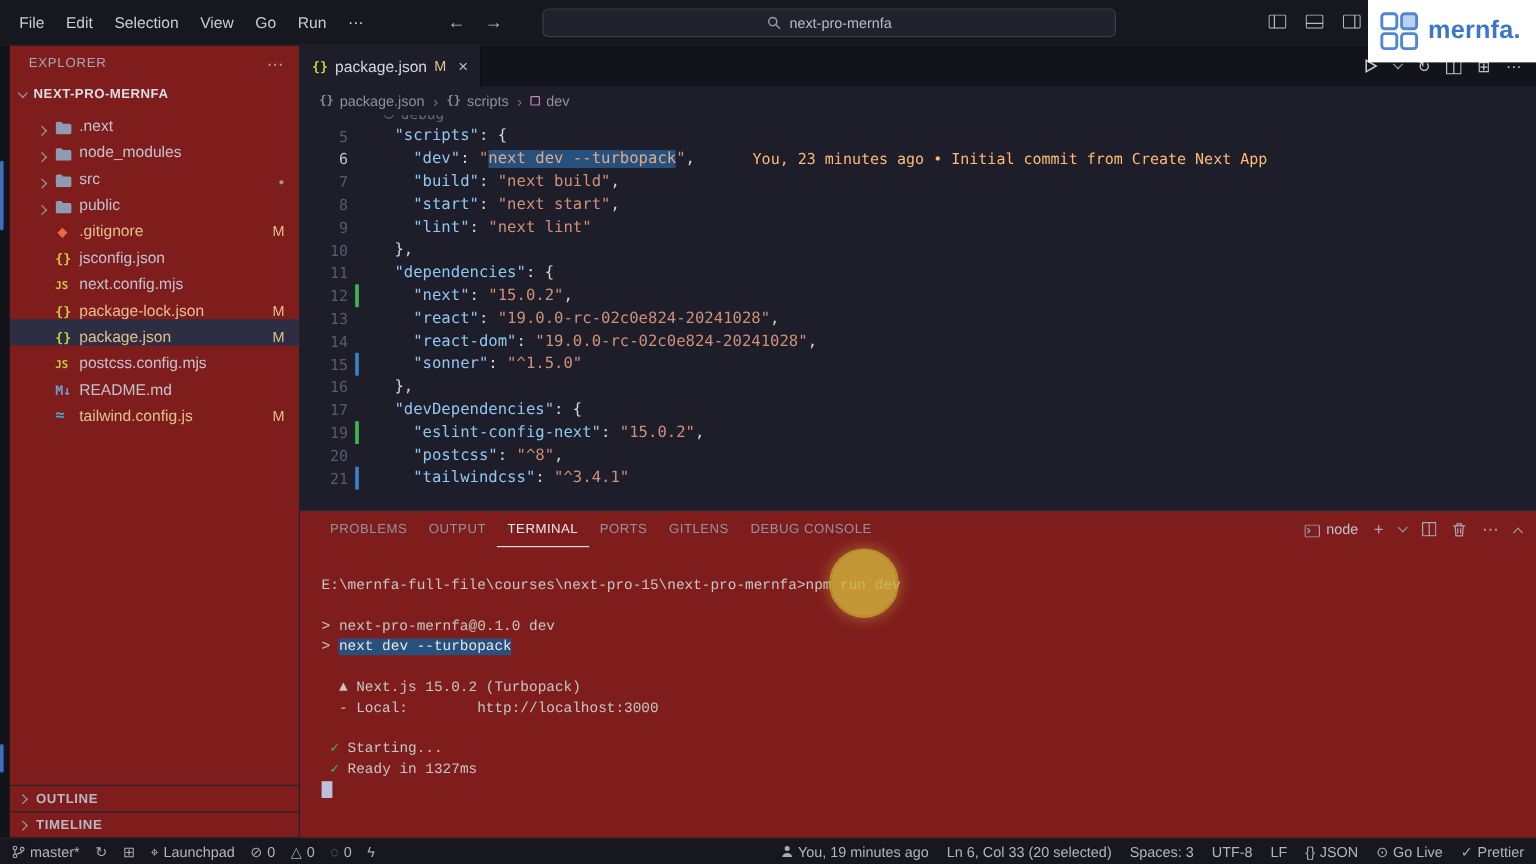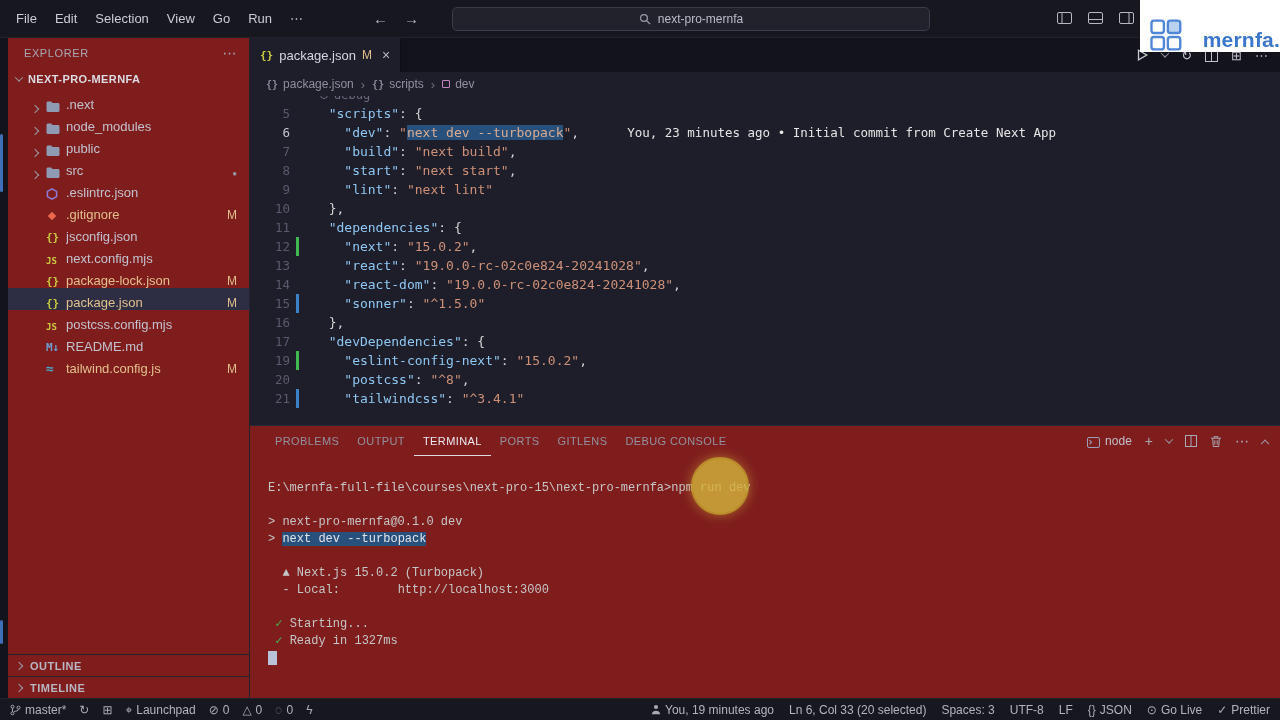--- a/index.html
+++ b/index.html
@@ -64,21 +64,21 @@
   .codelens{position:absolute;top:-8px;left:70px;color:#6a6a7e;font-size:12px;font-family:"DejaVu Sans Mono",monospace;display:flex;align-items:center;gap:6px}
   .cl-ic{width:8px;height:8px;border:1px solid #6a6a7e;border-radius:50%;display:inline-block}
   .code-line{display:flex;align-items:center;height:19px;font-family:"DejaVu Sans Mono",monospace;font-size:13px;white-space:pre}
   .lnum{width:40px;text-align:right;color:#5a5a6e;flex:none;font-size:12.5px}
   .code-line.active .lnum{color:#c2c2d0}
   .gutterbar{width:3px;height:19px;margin-left:6px;flex:none}
   .g-add{background:#3fb950}.g-mod{background:#3b82c6}
   .ltext{margin-left:14px}
   .tk-p{color:#d4d4d4}.tk-k{color:#8fc7f2}.tk-s{color:#ce9178}
   .tk-ssel{color:#dcab8e;background:#28507c}
-  .blame{margin-left:48px;color:#e5e5e5;font-size:12.5px;white-space:pre}
+  .blame{margin-left:48px;color:#fdba74;font-size:12.5px;white-space:pre}
 
   
   .panel{height:273px;flex:none;background:#7f1d1d;border-top:1px solid #2b2b38;display:flex;flex-direction:column;position:relative}
   .panel-tabs{height:30px;flex:none;display:flex;align-items:center;padding-left:16px}
   .ptab{padding:0 9px;height:30px;display:flex;align-items:center;font-size:11px;letter-spacing:.4px;color:#9292a0;cursor:default}
   .ptab.active{color:#eaeaf0;border-bottom:1px solid #dcdce2}
   .panel-actions{position:absolute;right:12px;top:0;height:30px;display:flex;align-items:center;gap:13px;color:#a8a8b6;font-size:14px}
   .pa{display:flex;align-items:flex-end;gap:5px}
   .pa-label{font-size:12px;color:#c0c0cc}
   .term{flex:1;min-height:0;padding:24px 0 0 18px;font-family:Liberation Mono, monospace;font-size:12px;line-height:17px;color:#c6c6c6;white-space:pre;position:relative}
@@ -92,21 +92,21 @@
 
   
   .statusbar{height:22px;flex:none;background:#17171f;border-top:1px solid #23232e;display:flex;align-items:center;font-size:12px;color:#b4b4c0;padding:0 10px;justify-content:space-between}
   .sb-group{display:flex;align-items:center}
   .sb-group.left .sb-item{margin-right:13px}
   .sb-group.right .sb-item{margin-left:15px}
   .sb-item{display:flex;align-items:center;gap:4px;white-space:nowrap;cursor:default}
   .sb-ic{font-size:12px;color:#a8a8b6;display:flex;align-items:center}
 
   
-  .logo-overlay{position:absolute;top:0;right:0;width:140px;height:52px;background:#ffffff;display:flex;align-items:flex-end;gap:20px;padding-left:9px;z-index:20;overflow:hidden}
+  .logo-overlay{position:absolute;top:0;right:0;width:140px;height:52px;background:#ffffff;display:flex;align-items:center;gap:7px;padding-left:9px;z-index:20;overflow:hidden}
   .logo-text{color:#3b77c9;font-size:21px;font-weight:bold;letter-spacing:.2px;white-space:nowrap}
   svg{display:block}
 </style>
 </head>
 <body>
 
 <div class="window">
 
   <div class="titlebar">
     <div class="menus" id="menubar">
@@ -191,42 +191,33 @@
           </div>
           <div class="tree-row">
             <span class="chev">
               <span class="cv cv-right"></span>
             </span>
             <span class="ficon">
               <svg width="14" height="11" viewBox="0 0 14 11">
                 <path d="M0.5 2C0.5 1.2 1.2 0.5 2 0.5h3.2l1.3 1.6h5.5c.8 0 1.5.7 1.5 1.5v5.9c0 .8-.7 1.5-1.5 1.5H2c-.8 0-1.5-.7-1.5-1.5Z" fill="#8f9bb3"></path>
               </svg>
             </span>
-            <span class="flabel">public</span>
+            <span class="flabel">src</span>
+            <span class="fdot">●</span>
           </div>
           <div class="tree-row">
             <span class="chev">
               <span class="cv cv-right"></span>
             </span>
             <span class="ficon">
               <svg width="14" height="11" viewBox="0 0 14 11">
                 <path d="M0.5 2C0.5 1.2 1.2 0.5 2 0.5h3.2l1.3 1.6h5.5c.8 0 1.5.7 1.5 1.5v5.9c0 .8-.7 1.5-1.5 1.5H2c-.8 0-1.5-.7-1.5-1.5Z" fill="#8f9bb3"></path>
               </svg>
             </span>
-            <span class="flabel">src</span>
-            <span class="fdot">●</span>
-          </div>
-          <div class="tree-row">
-            <span class="chev"></span>
-            <span class="ficon">
-              <svg width="12" height="12" viewBox="0 0 12 12">
-                <polygon points="6,0.8 10.6,3.4 10.6,8.6 6,11.2 1.4,8.6 1.4,3.4" fill="none" stroke="#8f7bd8" stroke-width="1.5"></polygon>
-              </svg>
-            </span>
-            <span class="flabel">.eslintrc.json</span>
+            <span class="flabel">public</span>
           </div>
           <div class="tree-row">
             <span class="chev"></span>
             <span class="ficon">
               <svg width="12" height="12" viewBox="0 0 12 12">
                 <rect x="3" y="3" width="6" height="6" transform="rotate(45 6 6)" fill="#e8694a"></rect>
               </svg>
             </span>
             <span class="flabel modified">.gitignore</span>
             <span class="fbadge">M</span>

